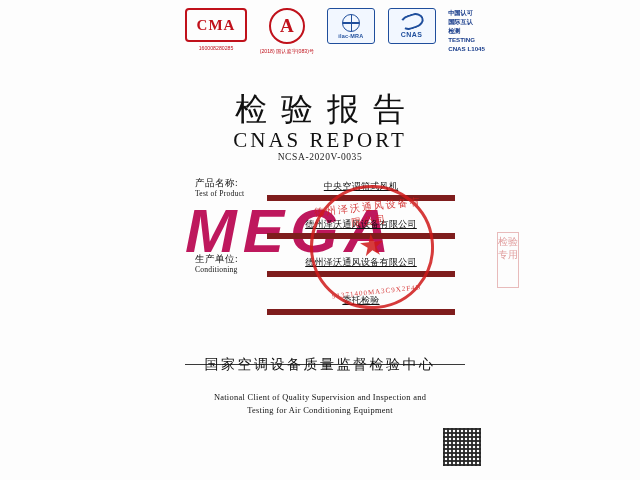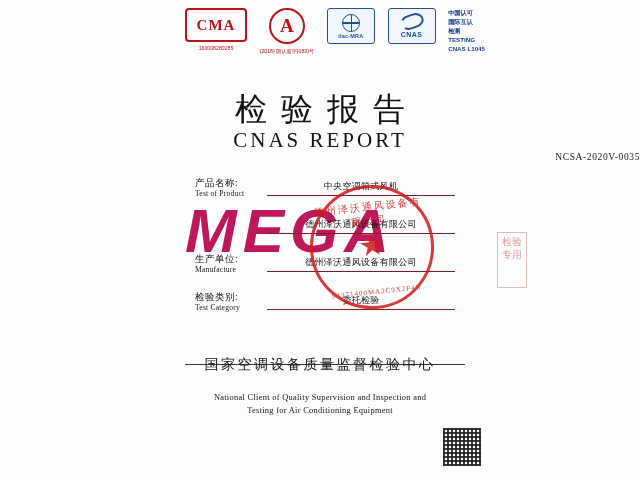--- a/index.html
+++ b/index.html
@@ -141,21 +141,21 @@
     position:absolute;
     left:0;right:0;top:128px;
     text-align:center;
     font-size:21px;
     letter-spacing:3px;
     color:#111;
   }
   .report-no{
     position:absolute;
     left:0;right:0;top:152px;
-    text-align:right;
+    text-align:center;
     font-size:9.5px;
     letter-spacing:.6px;
     color:#222;
   }
 
   
   .watermark{
     position:absolute;
     left:185px;top:195px;
     font-size:62px;
@@ -181,28 +181,29 @@
     position:absolute;
     left:0;top:0;
     width:68px;
     color:#111;
   }
   .flabel .cn{font-size:9.5px;letter-spacing:.5px;display:block;line-height:1.15;}
   .flabel .en{font-size:7.6px;letter-spacing:.2px;display:block;line-height:1.3;}
   .fvalue{
     position:absolute;
     left:72px;right:0;top:2px;
-    border-bottom:1px solid #7f1d1d;
+    border-bottom:6px solid #7f1d1d;
     height:15px;
     text-align:center;
     font-size:9px;
     color:#111;
     letter-spacing:.3px;
     white-space:nowrap;
     overflow:hidden;
+    text-decoration:underline;
   }
 
   
   .seal{
     position:absolute;
     left:310px;top:185px;
     width:118px;height:118px;
     border:3px solid #d01a1a;
     border-radius:50%;
     opacity:.85;
@@ -230,21 +231,21 @@
     text-align:center;
     color:#d01a1a;
     font-size:7px;
     letter-spacing:1px;
   }
 
   
   .side-stamp{
     position:absolute;
     left:497px;top:232px;
-    width:30px;height:56px;
+    width:22px;height:56px;
     border:1px solid #e2a5a5;
     color:#d87f7f;
     font-size:10px;
     line-height:1.25;
     text-align:center;
     padding-top:3px;
     box-sizing:border-box;
     opacity:.75;
   }
 
@@ -347,30 +348,26 @@
       <div class="fvalue">中央空调箱式风机</div>
     </div>
 
     <div class="field">
       <div class="fvalue">德州泽沃通风设备有限公司</div>
     </div>
 
     <div class="field">
       <div class="flabel">
         <span class="cn">生产单位:</span>
-        <span class="en">Manufacture</span>
+        <span class="en">Conditioning</span>
       </div>
       <div class="fvalue">德州泽沃通风设备有限公司</div>
     </div>
 
     <div class="field">
-      <div class="flabel">
-        <span class="cn">检验类别:</span>
-        <span class="en">Test Category</span>
-      </div>
       <div class="fvalue">委托检验</div>
     </div>
   </div>
 
   <div class="seal">
     <div class="arc">德州泽沃通风设备有限公司</div>
     <div class="star">★</div>
     <div class="arc2">91371400MA3C9X2F4B</div>
   </div>
 

